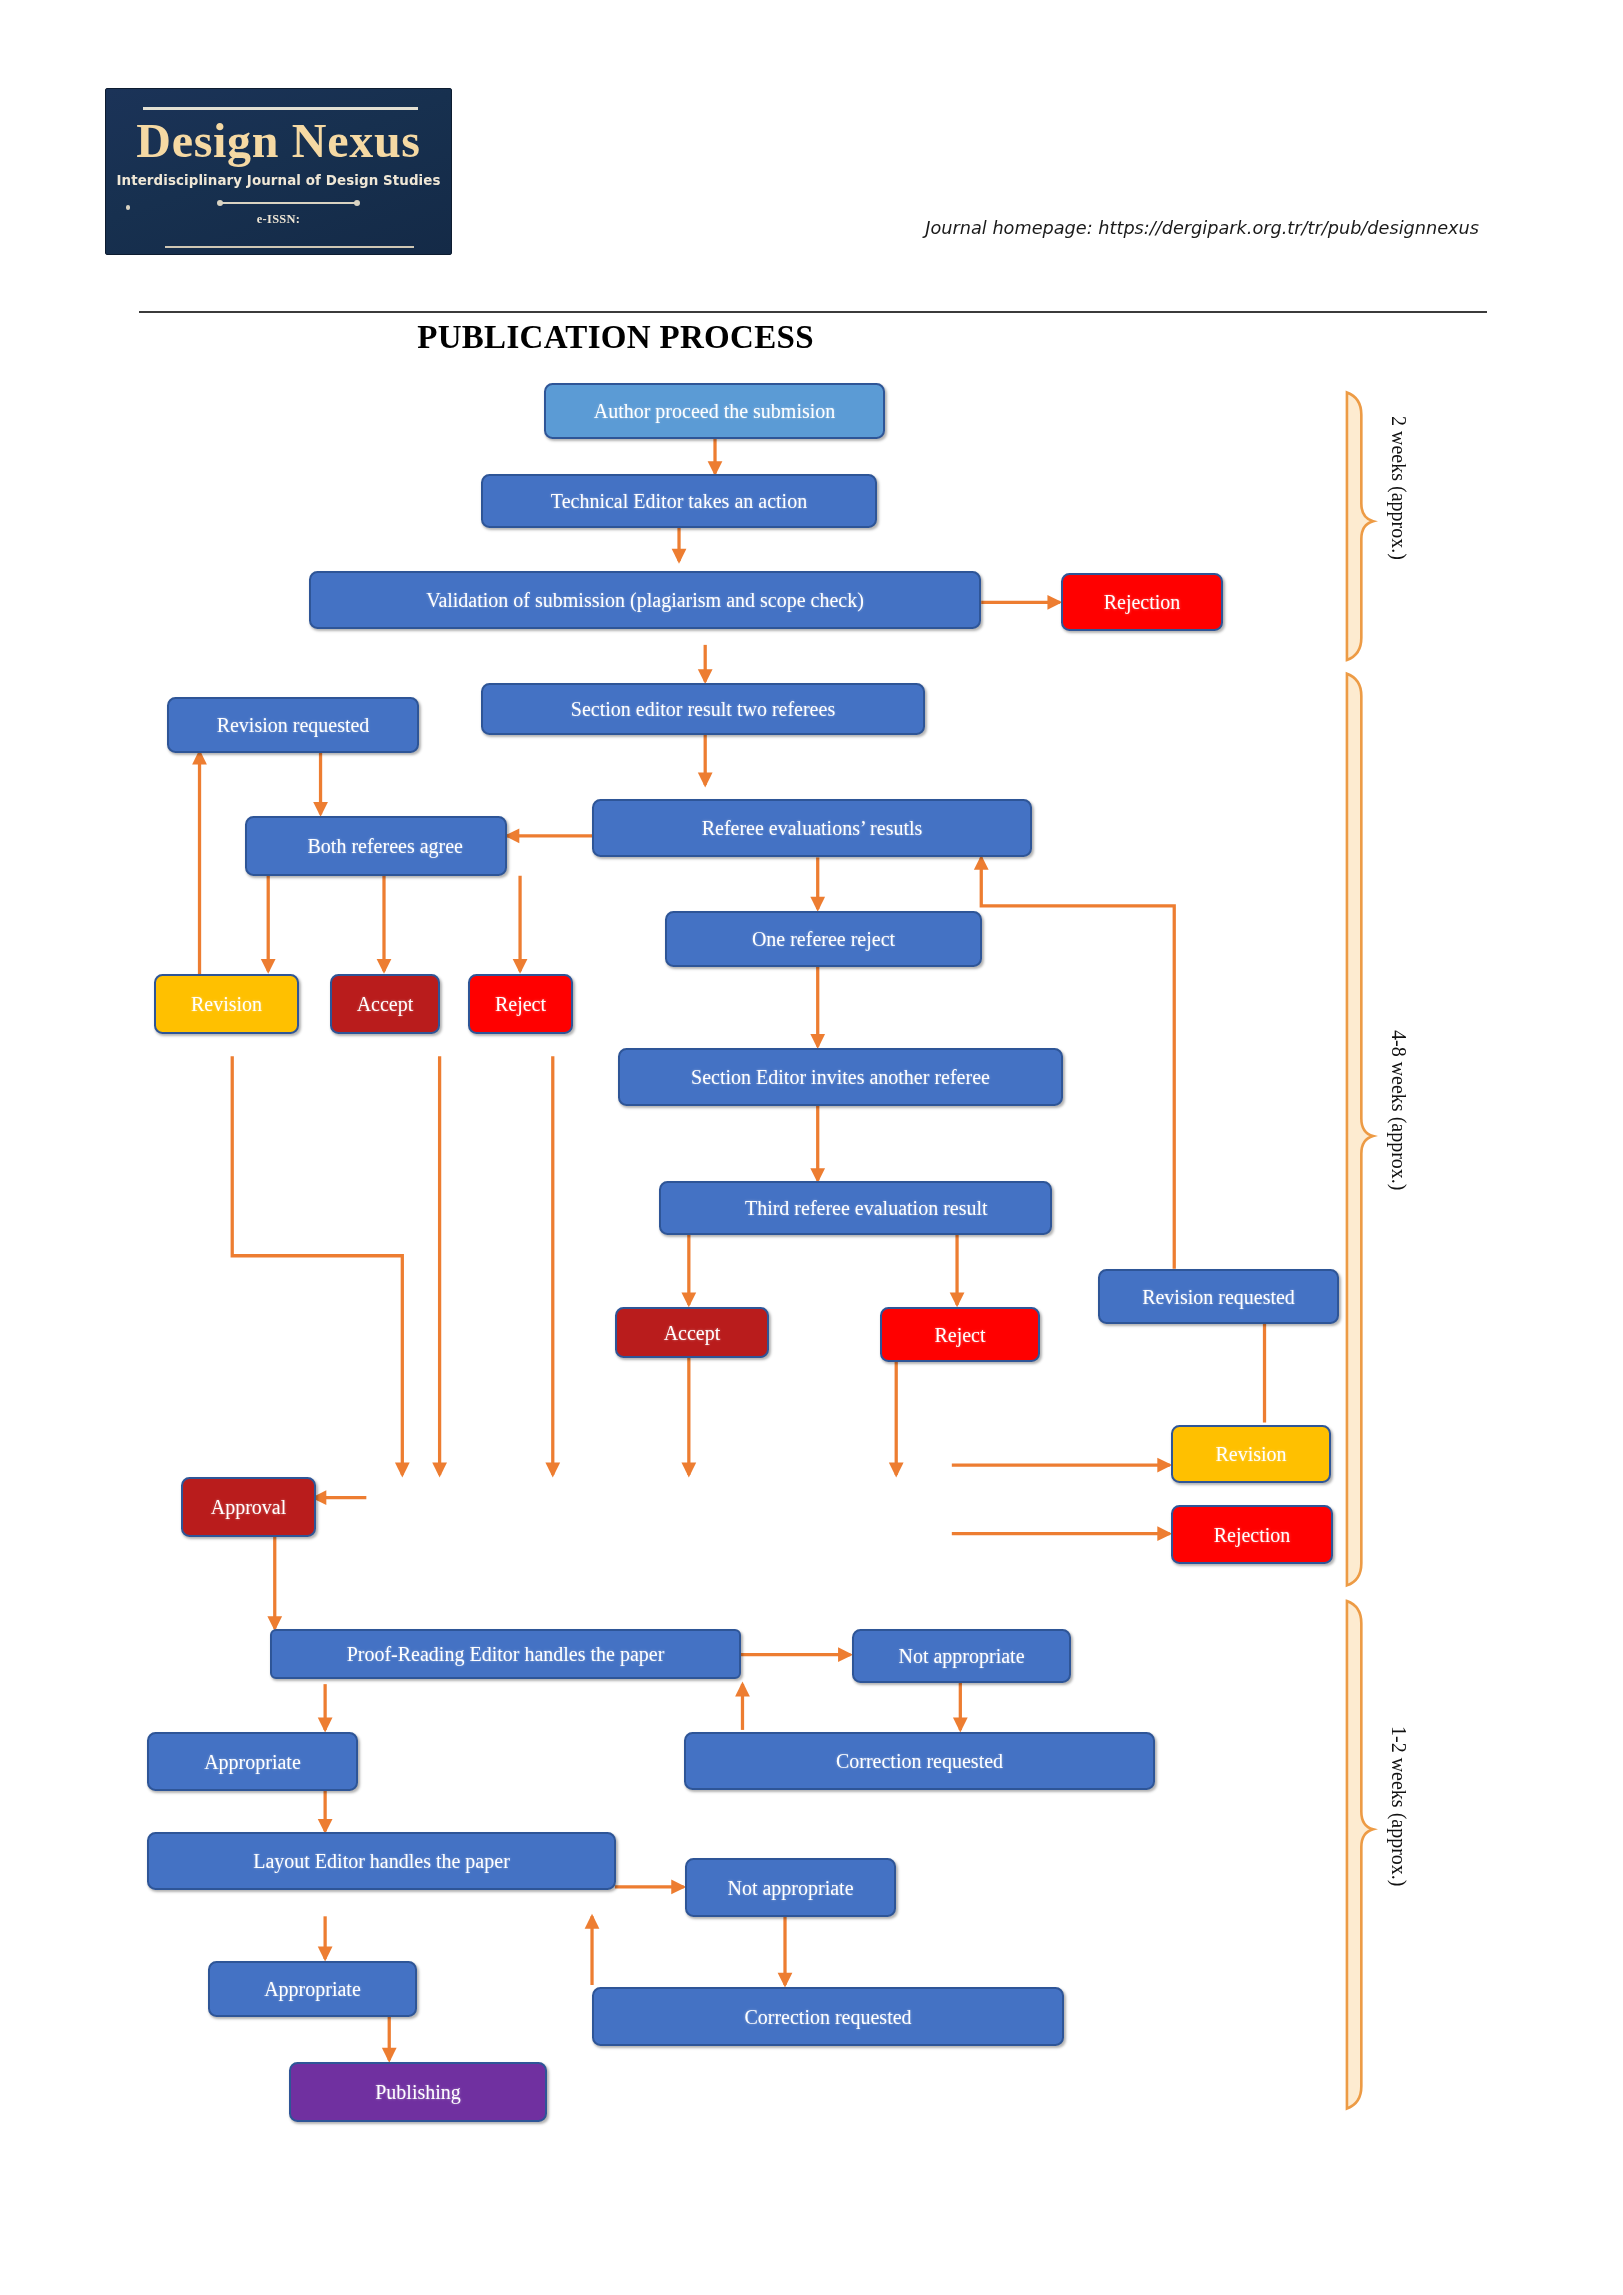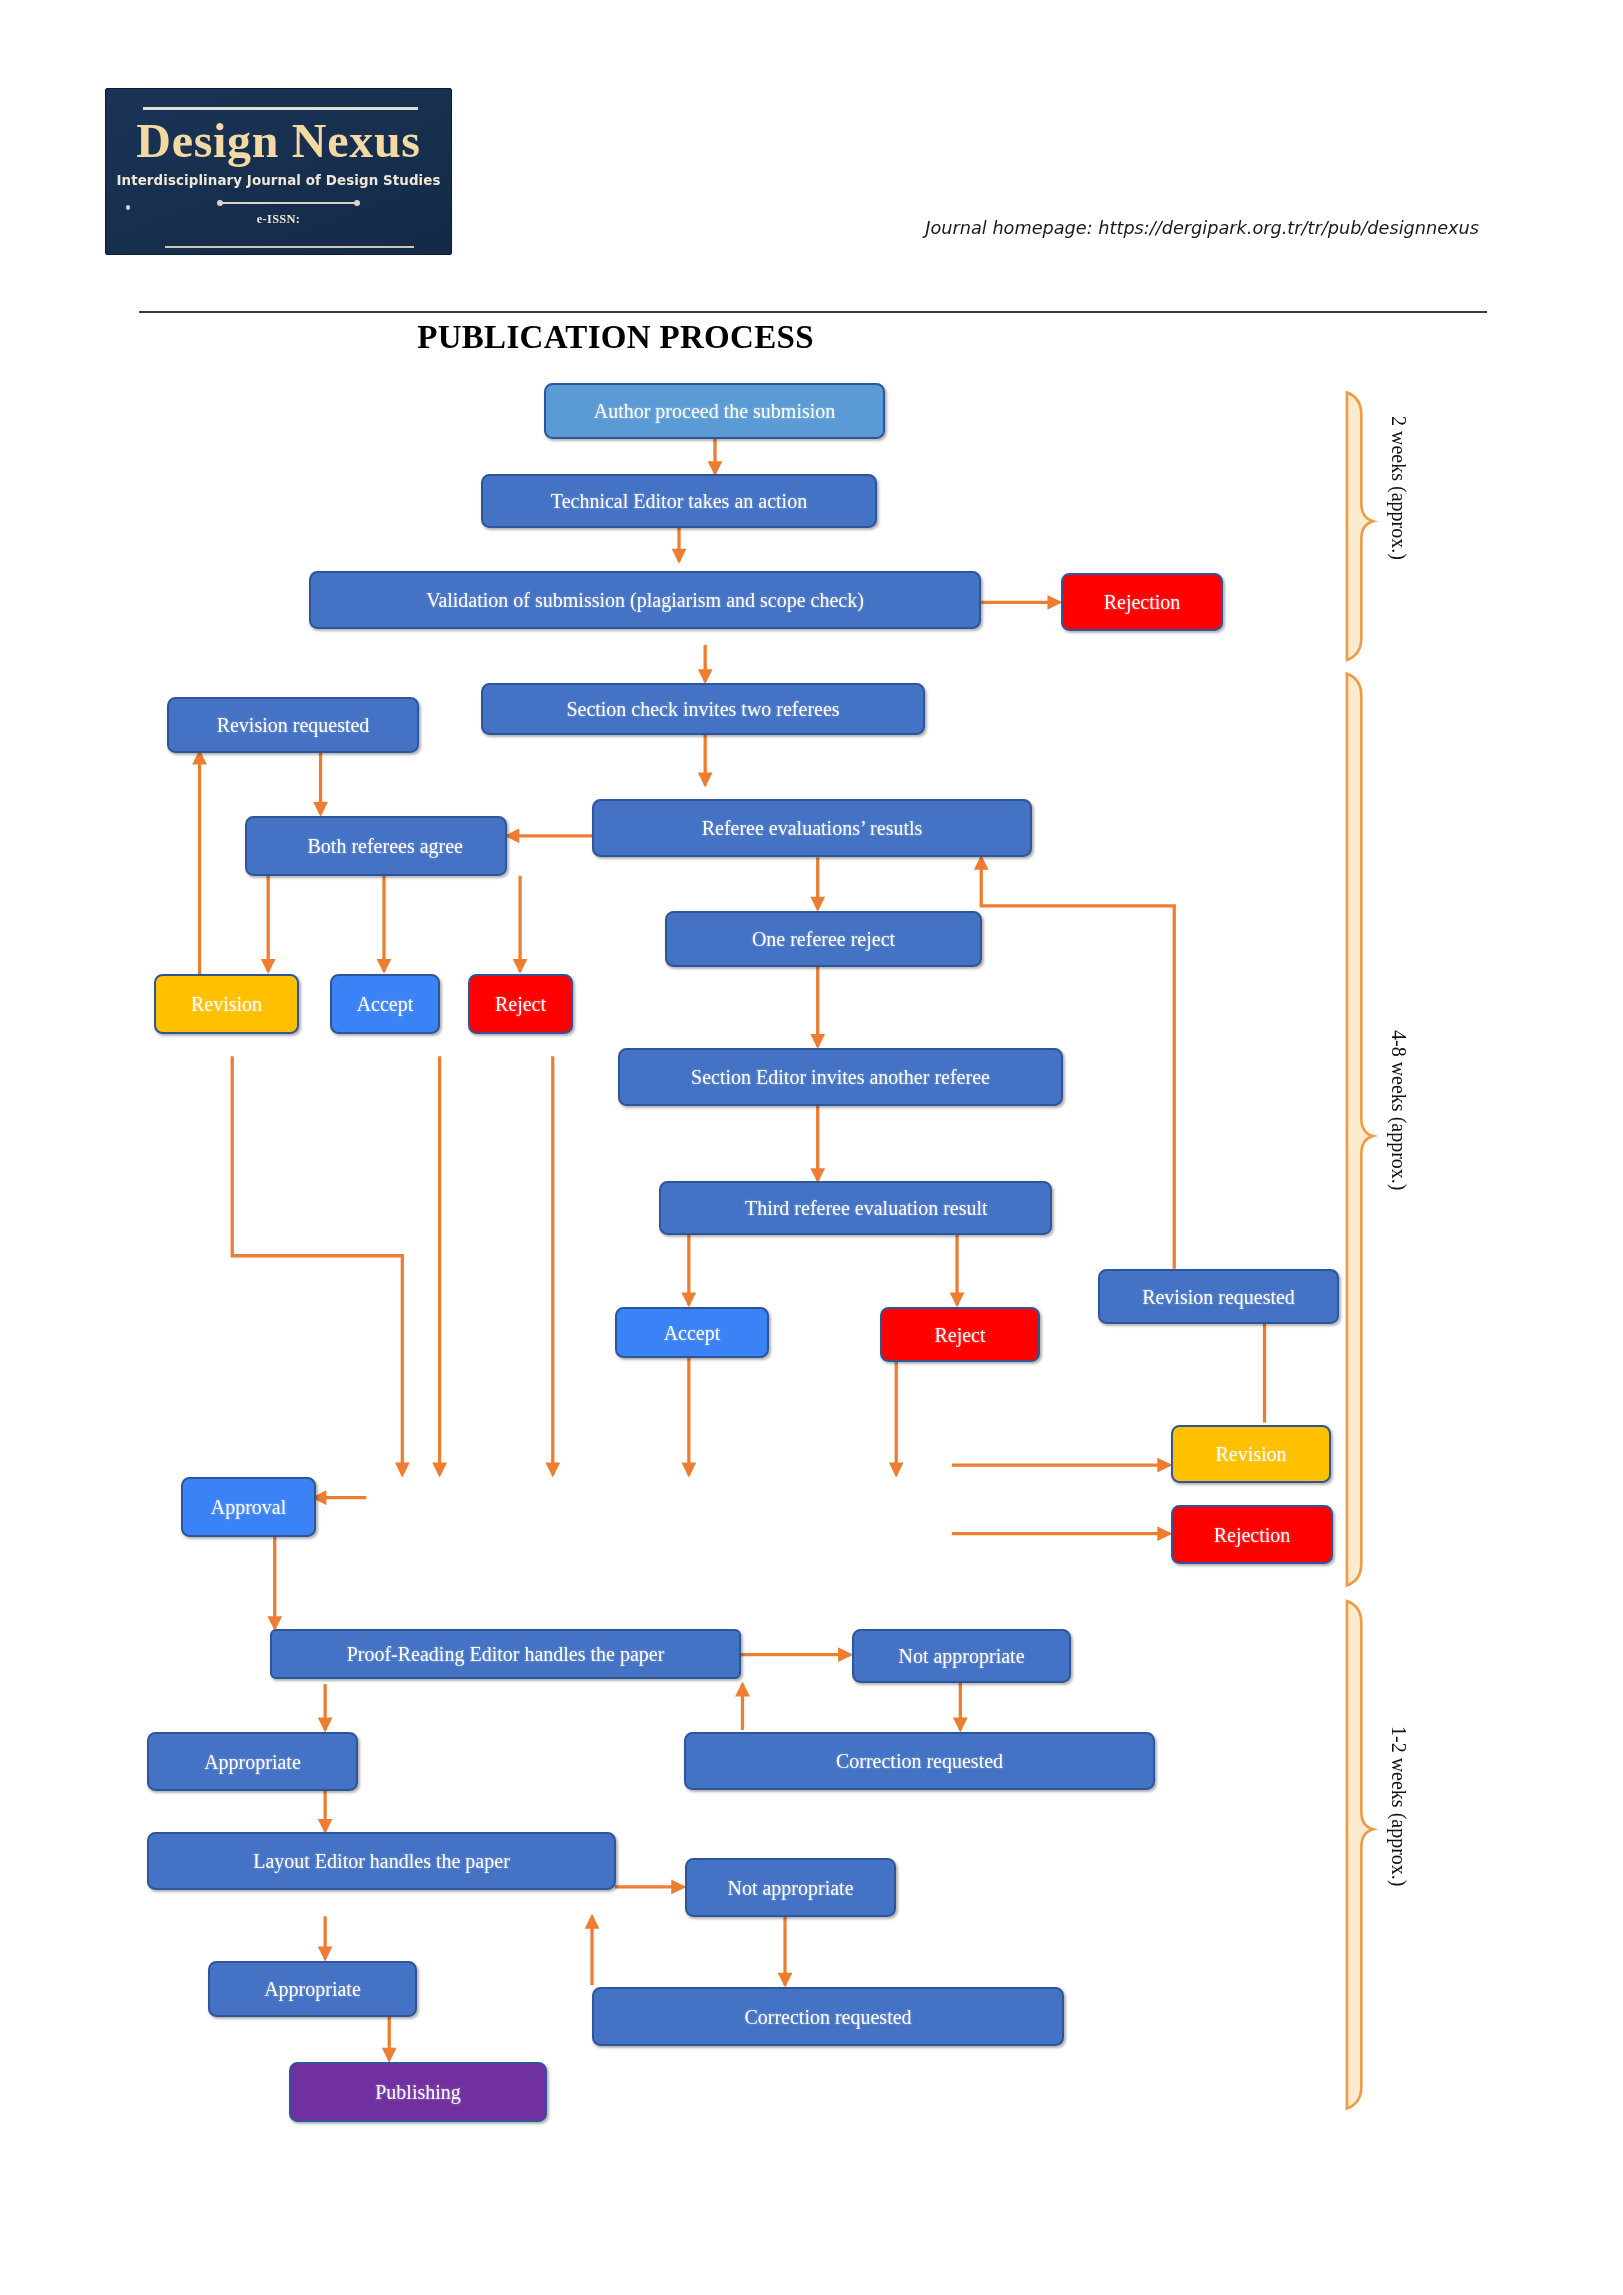--- a/index.html
+++ b/index.html
@@ -168,21 +168,21 @@
     line-height: 1.1;
     border-radius: 8.5px;
     border: 2px solid #2e5597;
     box-shadow: 1.3px 2px 2.6px rgba(0,0,0,0.30);
     padding: 0 6.5px;
     text-shadow: 0 0 2.6px rgba(255,255,255,0.45);
     z-index: 5;
   }
   .n-blue      { background: #4472c4; }
   .n-lightblue { background: #5b9bd5; }
-  .n-green     { background: #3b82f6; }
+  .n-green     { background: #b91c1c; }
   .n-red       { background: #ff0000; }
   .n-gold      { background: #ffc000; }
   .n-purple    { background: #7030a0; }
   .n-black {
     background: linear-gradient(180deg, #3a3a3a 0%, #000000 22%, #000000 74%, #2b2b2b 100%);
     border-color: #000000;
     border-radius: 17px / 26px;
   }
   .bracket-label {
     position: absolute;
@@ -318,21 +318,21 @@
 
   <div class="node n-blue" style="left:309px;  top:571px;  width:672px; height:58px;">
     <span>Validation of submission (plagiarism and scope check)</span>
   </div>
 
   <div class="node n-red" style="left:1061px; top:573px;  width:162px;  height:58px;">
     <span>Rejection</span>
   </div>
 
   <div class="node n-blue" style="left:481px;  top:683px; width:444px;  height:52px;">
-    <span>Section check invites two referees</span>
+    <span>Section editor result two referees</span>
   </div>
 
   <div class="node n-blue" style="left:167px;  top:697px; width:252px;  height:56px;">
     <span>Revision requested</span>
   </div>
 
   <div class="node n-blue" style="left:592px;  top:799px; width:440px;  height:58px;">
     <span>Referee evaluations’ resutls</span>
   </div>
 

